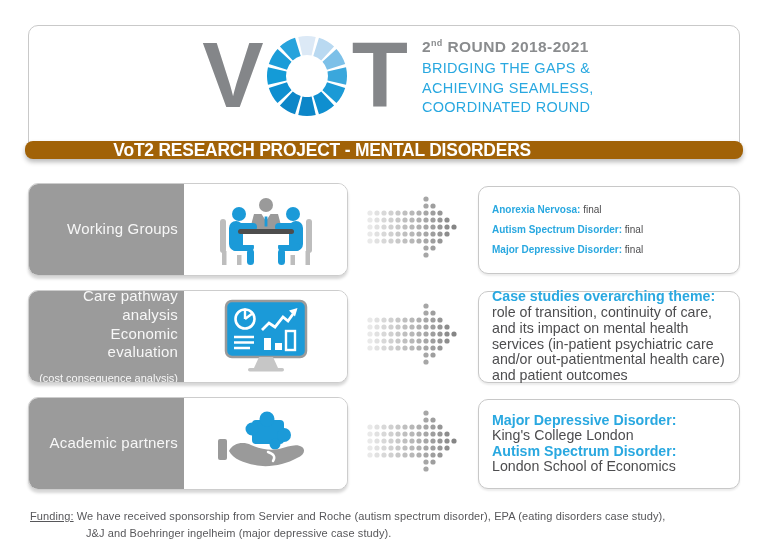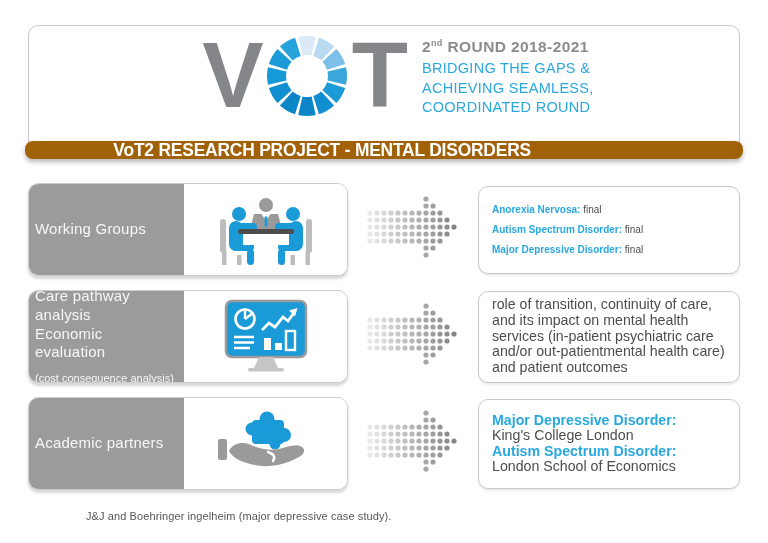--- a/index.html
+++ b/index.html
@@ -23,21 +23,21 @@
     display:flex; align-items:center; justify-content:center; }
   .banner-text { color:#ffffff; font-weight:bold; font-size:18.5px; letter-spacing:-0.2px;
     white-space:nowrap; transform:translateX(-62px) scaleX(0.94); }
 
   
   .rows { position:absolute; left:28px; top:183px; width:712px; }
   .row { display:flex; align-items:center; height:93px; margin-bottom:14px; }
   .row-card { display:flex; width:320px; height:93px; border:1px solid #cdcdcd; border-radius:10px;
     overflow:hidden; background:#fff; box-shadow:0 3px 3px rgba(0,0,0,0.16); flex:0 0 auto; }
   .row-label { width:155px; background:#9b9b9b; color:#f7f7f7; display:flex; flex-direction:column;
-    justify-content:center; align-items:flex-start; text-align:center; font-size:15px; line-height:1.25;
+    justify-content:center; align-items:flex-end; text-align:center; font-size:15px; line-height:1.25;
     letter-spacing:0.2px; padding:2px 6px; }
   .row-label .small { font-size:11px; margin-top:10px; letter-spacing:0; }
   .row-iconbox { flex:1; display:flex; align-items:center; justify-content:center; background:#fff; }
   .arrow-cell { width:130px; flex:0 0 auto; display:flex; align-items:center; justify-content:center; }
   .info { flex:1; border:1px solid #c8c8c8; border-radius:10px; background:#fff;
     padding:6px 13px; color:#4d4d4f; display:flex; flex-direction:column; justify-content:center;
     box-shadow:0 2px 2px rgba(0,0,0,0.08); }
   .info .term { color:#29a8e0; font-weight:bold; }
   .info-a { height:88px; font-size:10px; }
   .info-a p { margin:4.5px 0; }
@@ -294,21 +294,21 @@
               <circle cx="53" cy="46" r="2.6" fill="rgb(175,175,175)"></circle>
               <circle cx="60" cy="46" r="2.6" fill="rgb(166,166,166)"></circle>
               <circle cx="67" cy="46" r="2.6" fill="rgb(158,158,158)"></circle>
               <circle cx="74" cy="46" r="2.6" fill="rgb(150,150,150)"></circle>
               <circle cx="60" cy="53" r="2.6" fill="rgb(166,166,166)"></circle>
               <circle cx="67" cy="53" r="2.6" fill="rgb(158,158,158)"></circle>
               <circle cx="60" cy="60" r="2.6" fill="rgb(166,166,166)"></circle>
             </svg></span>
         </div>
       <div class="info info-b">
-        <p><span>role of transition, continuity of care, and its impact on mental health services (in-patient psychiatric care and/or out-patientmental health care) and patient outcomes</span></p>
+        <p><span class="term block">Case studies overarching theme:</span><span>role of transition, continuity of care, and its impact on mental health services (in-patient psychiatric care and/or out-patientmental health care) and patient outcomes</span></p>
       </div>
     </div>
 
     <div class="row">
       <div class="row-card">
         <div class="row-label">
           <div>Academic partners</div>
         </div>
         <div class="row-iconbox">
           <svg width="100" height="72" viewBox="0 0 100 72">
@@ -396,16 +396,17 @@
         </div>
       <div class="info info-c">
         <p><span class="term">Major Depressive Disorder:</span><span class="block">King's College London</span></p>
         <p><span class="term">Autism Spectrum Disorder:</span><span> London School of Economics</span></p>
       </div>
     </div>
 
   </div>
 
   <div class="funding">
+    <div><span class="flabel">Funding:</span><span> We have received sponsorship from Servier and Roche (autism spectrum disorder), EPA (eating disorders case study),</span></div>
     <div class="line2">J&amp;J and Boehringer ingelheim (major depressive case study).</div>
   </div>
 
 </div>
 
 </body></html>

